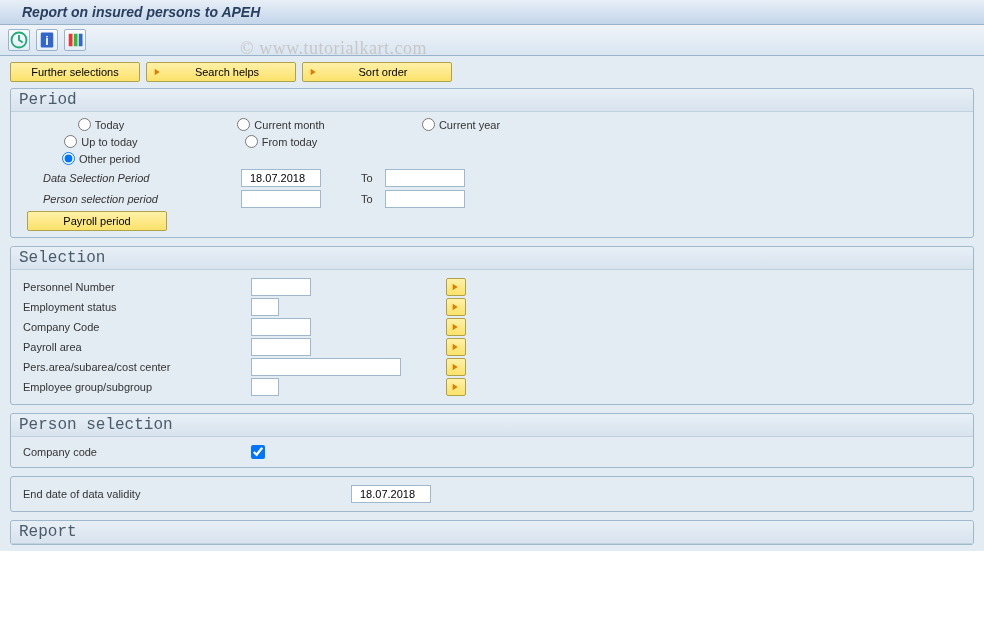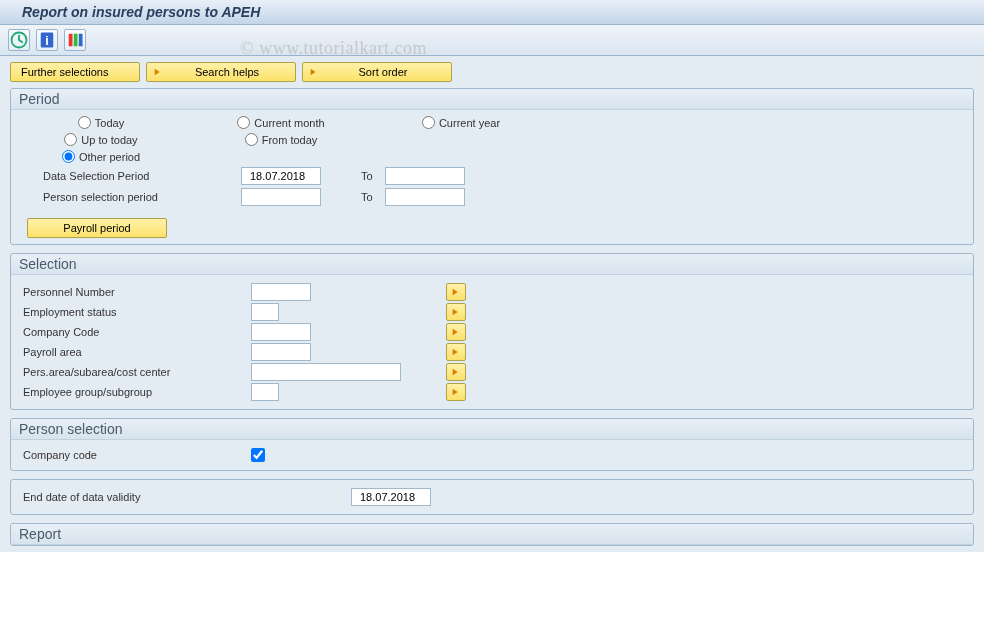--- a/index.html
+++ b/index.html
@@ -54,44 +54,45 @@
       background: linear-gradient(#fff1a8, #fbe26a);
       border: 1px solid #b0a24a;
       border-radius: 2px;
       padding: 2px 10px;
       font-size: 11px;
       cursor: pointer;
       display: flex;
       align-items: center;
       gap: 6px;
       min-width: 130px;
-      justify-content: flex-start;
+      justify-content: center;
       height: 20px;
     }
     .sap-btn.with-arrow {
       justify-content: flex-start;
       padding-left: 6px;
       min-width: 150px;
     }
     .arrow-icon svg, .sap-btn svg {
       width: 10px; height: 10px;
     }
     .group {
       background: #e4ecf3;
       border: 1px solid #9fb8cc;
       border-radius: 3px;
       margin-bottom: 8px;
     }
     .group-title {
-      font-size: 14px;
+      font-size: 16px;
       padding: 2px 8px;
       color: #4a5b6b;
       background: linear-gradient(#e8eff6, #d8e3ee);
       border-bottom: 1px solid #bfd0de;
       border-radius: 3px 3px 0 0;
+      font-family: Liberation Mono, monospace;
     }
     .group-body {
       padding: 6px 10px;
     }
     .radio-row {
       display: flex;
       gap: 20px;
       margin-bottom: 4px;
     }
     .radio-item {
@@ -102,20 +103,21 @@
       justify-content: center;
     }
     .field-row {
       display: flex;
       align-items: center;
       margin: 3px 0;
     }
     .label-col {
       width: 220px;
       padding-left: 6px;
+      font-style: italic;
     }
     .indent { padding-left: 22px; }
     .input-txt {
       border: 1px solid #9fb8cc;
       background: #fff;
       height: 18px;
       padding: 0 8px;
       font-size: 11px;
     }
     .w-date { width: 80px; }
@@ -127,21 +129,21 @@
       margin-right: 12px;
     }
     .payroll-btn {
       background: linear-gradient(#fff1a8, #fbe26a);
       border: 1px solid #b0a24a;
       border-radius: 2px;
       padding: 2px 14px;
       font-size: 11px;
       cursor: pointer;
       height: 20px;
-      margin-top: 9px;
+      margin-top: 0;
       margin-left: 6px;
       min-width: 140px;
     }
     .multi-sel {
       width: 20px;
       height: 18px;
       background: linear-gradient(#fff1a8, #fbe26a);
       border: 1px solid #b0a24a;
       border-radius: 2px;
       display:flex;align-items:center;justify-content:center;

